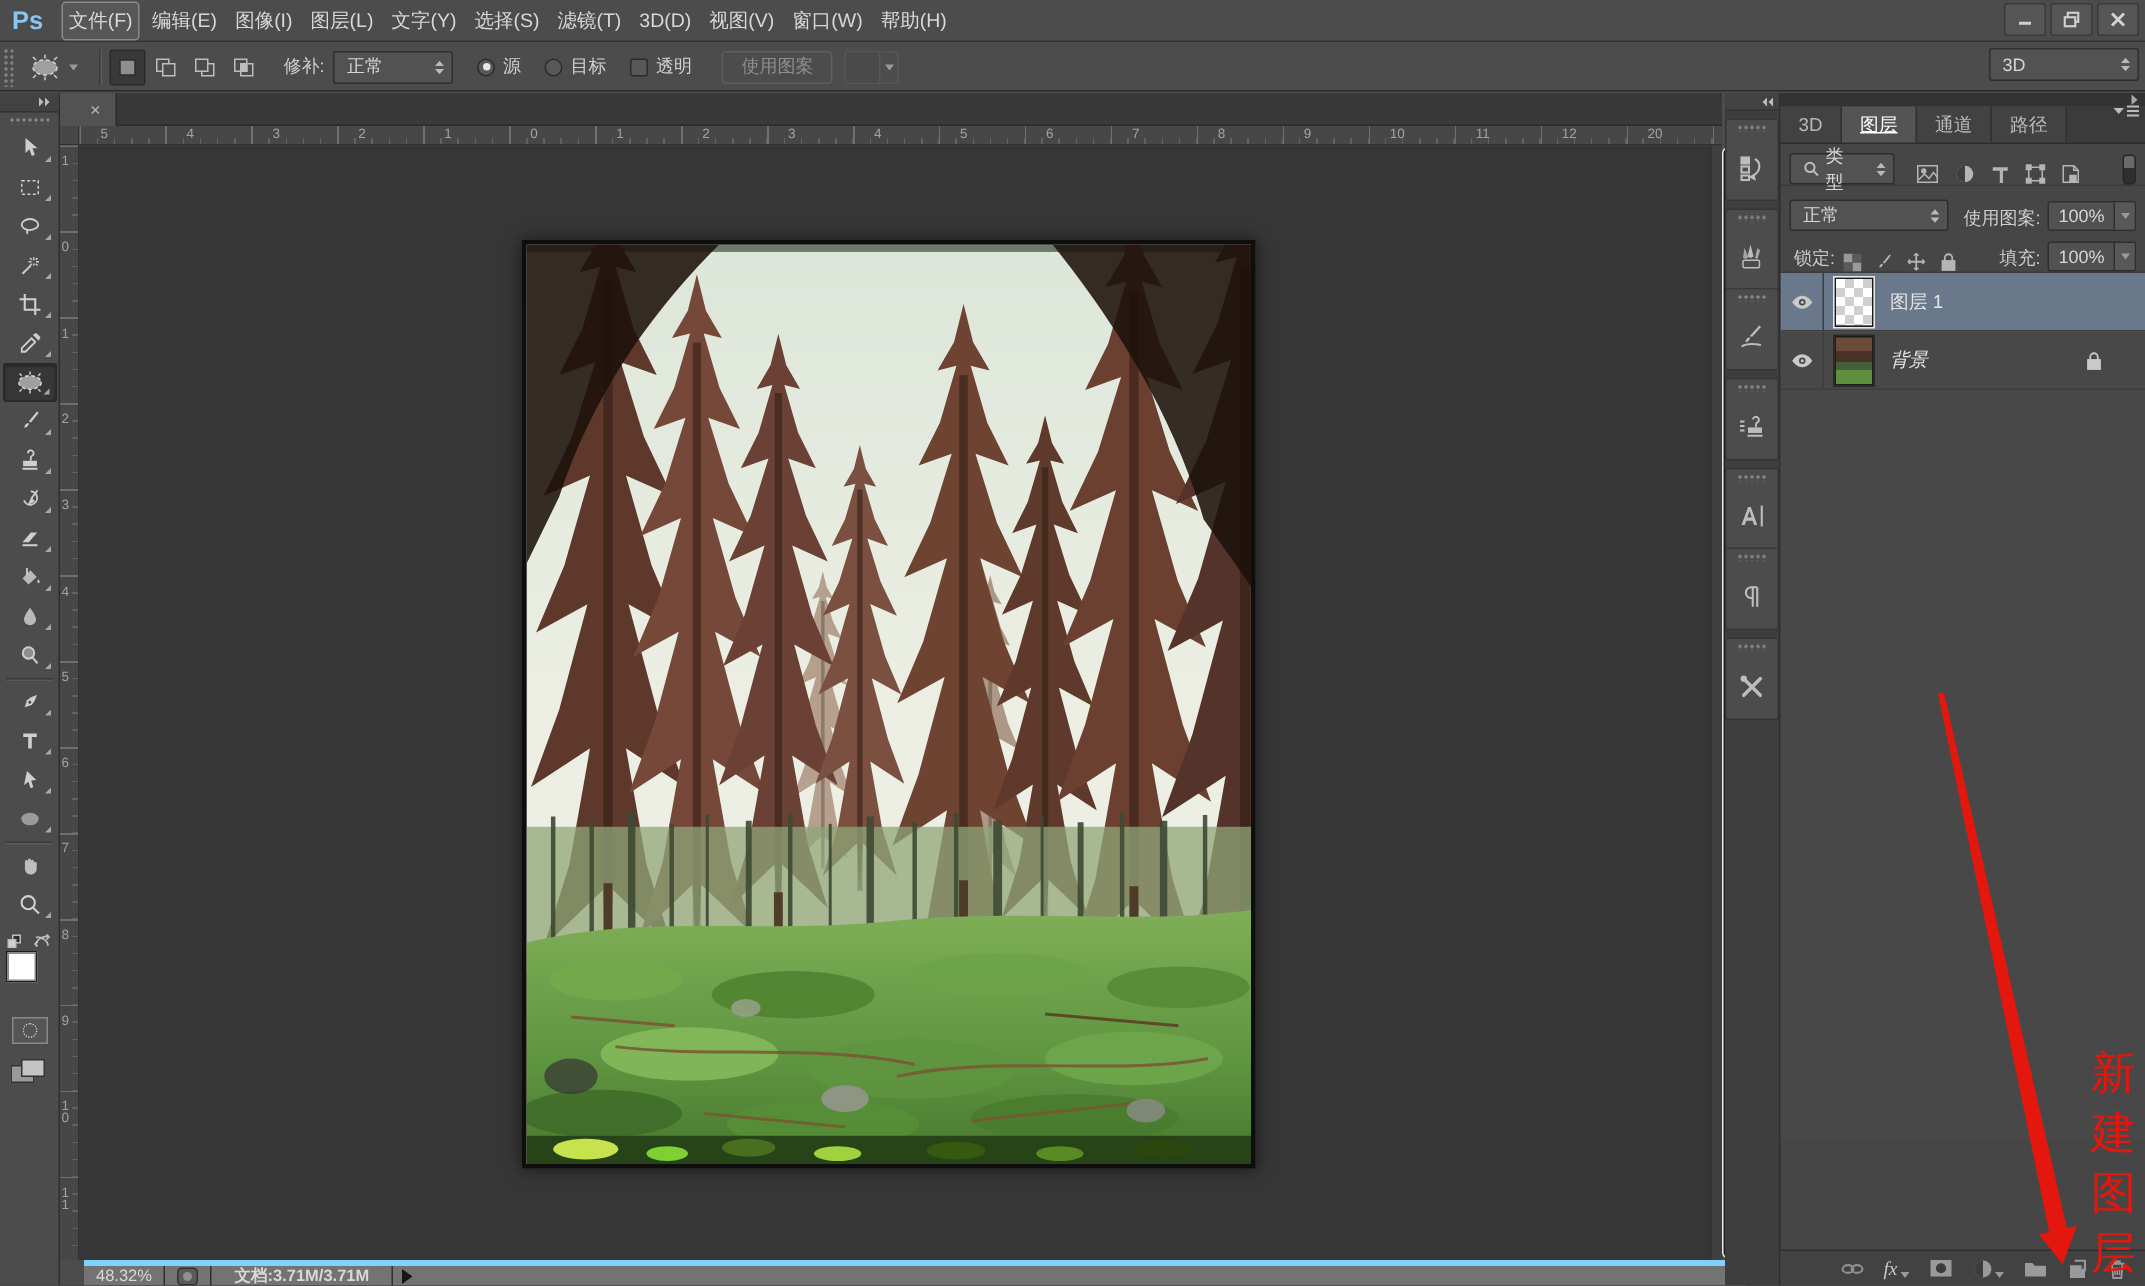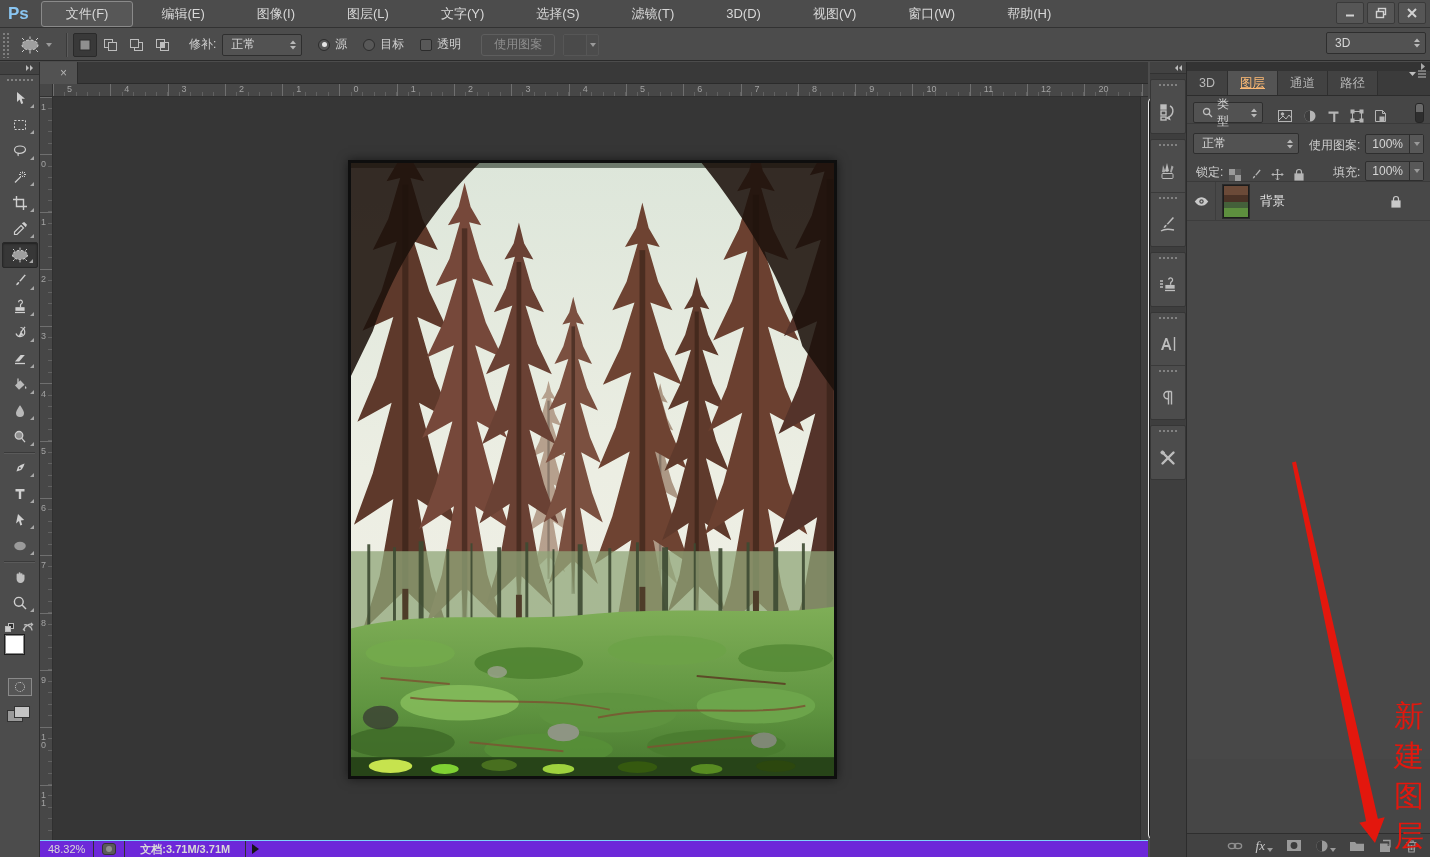--- a/index.html
+++ b/index.html
@@ -6,21 +6,21 @@
   html,body{width:1430px;height:857px;overflow:hidden;background:#4c4c4c;
     font-family:"Liberation Sans","DejaVu Sans",sans-serif;-webkit-font-smoothing:antialiased;}
   .root{position:relative;width:1430px;height:857px;background:#4c4c4c;color:#d6d6d6;}
   svg{display:block;}
 
   
   .menubar{position:absolute;left:0;top:0;width:1430px;height:28px;background:#4c4c4c;
     border-bottom:1px solid #323232;display:flex;align-items:center;}
   .pslogo{font-weight:bold;font-size:17px;color:#8ac6f2;padding:0 10px 0 8px;letter-spacing:0;}
   .menus{display:flex;align-items:center;height:100%;}
-  .menu-item{font-size:13px;color:#d8d8d8;padding:3px 24px;margin:0 2px;cursor:default;white-space:nowrap;}
+  .menu-item{font-size:13px;color:#d8d8d8;padding:3px 4px;margin:0 2px;cursor:default;white-space:nowrap;}
   .menu-item[data-boxed="true"]{border:1px solid #8a8a8a;border-radius:3px;background:#575757;}
   .winbtns{position:absolute;right:4px;top:2px;display:flex;gap:3px;}
   .winbtn{width:28px;height:22px;background:#565656;border:1px solid #3a3a3a;border-radius:2px;
     display:flex;align-items:center;justify-content:center;}
 
   
   .optionsbar{position:absolute;left:0;top:29px;width:1430px;height:32px;background:#4c4c4c;
     border-bottom:1px solid #2b2b2b;display:flex;align-items:center;}
   .grip-v{width:7px;height:26px;margin-left:2px;
     background-image:radial-gradient(#7e7e7e 1px,transparent 1.2px);background-size:4px 4px;}
@@ -92,21 +92,21 @@
   .scrmode .r2{position:absolute;left:7px;top:0;width:16px;height:12px;background:#c4c4c4;border:1px solid #333;}
 
   
   .canvas{position:absolute;left:53px;top:97px;width:1087px;height:743px;background:#363636;overflow:hidden;}
   .canvas-image{position:absolute;left:295px;top:63px;width:489px;height:619px;border:3px solid #0e0e0e;
     box-shadow:0 0 10px rgba(0,0,0,.55);}
   .vscroll{position:absolute;left:1140px;top:97px;width:8px;height:743px;background:#404040;border-left:1px solid #2e2e2e;}
   .vscroll .thumb{position:absolute;left:1px;top:2px;width:6px;height:739px;background:#5b5b5b;border-radius:3px;}
 
   
-  .statusbar{position:absolute;left:40px;top:840px;width:1108px;height:17px;background:#6d28d9;border-top:1px solid #7dd3fc;
+  .statusbar{position:absolute;left:56px;top:840px;width:1108px;height:17px;background:#737373;border-top:4px solid #7dd3fc;
     display:flex;align-items:center;font-size:11px;color:#d8d8d8;}
   .zoombox{padding:0 8px;border-right:1px solid #2f2f2f;height:100%;display:flex;align-items:center;}
   .sbicon{width:14px;height:12px;margin:0 8px;border-radius:3px;background:#5a5a5a;border:1px solid #333;position:relative;}
   .sbicon::after{content:"";position:absolute;left:3px;top:2px;width:6px;height:6px;border-radius:50%;background:#8f8f8f;}
   .docinfo{padding:0 15px;border-left:1px solid #2f2f2f;border-right:1px solid #2f2f2f;height:100%;display:flex;align-items:center;font-weight:bold;}
   .sbarrow{width:0;height:0;margin-left:6px;border-top:5px solid transparent;border-bottom:5px solid transparent;border-left:7px solid #161616;}
 
   
   .iconstrip{position:absolute;left:1150px;top:62px;width:36px;height:795px;background:#3e3e3e;}
   .iconstrip .shead{height:12px;display:flex;align-items:center;justify-content:flex-end;padding-right:3px;background:#424242;border-bottom:1px solid #323232;}
@@ -115,21 +115,21 @@
   .sbox:last-child{border-bottom:none;}
   .sbox .grip-h{width:20px;margin:3px 0 2px;}
   .sbox .icn{flex:1;display:flex;align-items:center;justify-content:center;}
 
   
   .rightpanel{position:absolute;left:1186px;top:62px;width:244px;height:795px;background:#464646;border-left:1px solid #2c2c2c;}
   .panel-minihead{height:9px;background:#333;display:flex;justify-content:flex-end;align-items:center;padding-right:4px;}
   .ptabs{height:25px;background:#3b3b3b;display:flex;align-items:flex-end;border-bottom:1px solid #2c2c2c;position:relative;}
   .ptab{height:24px;padding:0 12px;display:flex;align-items:center;font-size:12.5px;color:#b9b9b9;
     border-right:1px solid #2f2f2f;background:#424242;}
-  .ptab[data-active="true"]{background:#545454;color:#fdba74;text-decoration:underline;}
+  .ptab[data-active="true"]{background:#545454;color:#ffffff;text-decoration:underline;}
   .pmenu{position:absolute;right:4px;top:6px;}
   .prow{display:flex;align-items:flex-end;padding:0 6px;height:28px;}
   .kindrow{border-bottom:1px solid #3a3a3a;}
   .kind-dd{width:70px;height:21px;}
   .kind-dd .mag{margin-right:4px;}
   .ficons{display:flex;gap:10px;margin-left:14px;align-items:center;}
   .ftoggle{margin-left:auto;width:9px;height:20px;border-radius:3px;background:linear-gradient(#6a6a6a 0 45%,#2e2e2e 45% 100%);border:1px solid #262626;}
   .blendrow{height:30px;}
   .blend-dd{width:112px;height:21px;}
   .plabel{font-size:12px;color:#cdcdcd;margin-left:10px;white-space:nowrap;}
@@ -142,21 +142,21 @@
   .layers-list{height:577px;background:#484848;overflow:hidden;}
   .layer-row{height:39px;display:flex;align-items:center;border-bottom:1px solid #3d3d3d;position:relative;}
   .layer-row[data-selected="true"]{background:#69798b;}
   .eyecell{width:29px;height:100%;display:flex;align-items:center;justify-content:center;border-right:1px solid #3d3d3d;}
   .thumb{width:26px;height:33px;margin-left:7px;border:1px solid #1c1c1c;outline:1px solid #e8e8e8;outline-offset:0;}
   .layer-row[data-thumb="checker"] .thumb{background:
       conic-gradient(#cfcfcf 0 25%,#fff 0 50%,#cfcfcf 0 75%,#fff 0) 0 0/12px 12px;}
   .layer-row[data-thumb="forest"] .thumb{outline-color:#2a2a2a;background:
       linear-gradient(#6b4a38 0 30%,#4a3226 30% 52%,#44603a 52% 70%,#5d8f3e 70% 100%);}
   .lname{font-size:12.5px;color:#e2e2e2;margin-left:11px;}
-  .layer-row[data-italic="true"] .lname{}
+  .layer-row[data-italic="true"] .lname{font-style:italic;}
   .locksvg{position:absolute;right:28px;}
   .panel-bottom{position:absolute;left:0;bottom:0;width:100%;height:24px;background:#424242;border-top:1px solid #2e2e2e;
     display:flex;align-items:center;justify-content:flex-end;gap:13px;padding-right:12px;}
   .pbico{display:flex;align-items:center;}
   .fxlabel{font-style:italic;font-size:13px;color:#c9c9c9;font-family:"Liberation Serif","DejaVu Serif",serif;}
 
   
   .anno-arrow{position:absolute;left:1270px;top:450px;width:160px;height:400px;pointer-events:none;z-index:50;}
   .anno-text{position:absolute;left:1394px;top:696px;z-index:51;display:flex;flex-direction:column;}
   .anno-ch{font-size:30px;line-height:40px;color:#e3170d;font-weight:500;text-align:center;}
@@ -824,20 +824,32 @@
       <span class="valbox">
         <span class="vtxt">100%</span>
         <span class="varr">
             <span class="caret-sm"></span>
           </span>
       </span>
     </div>
 
     <div class="layers-list">
 
+        <div class="layer-row" data-selected="true" data-thumb="checker" data-locked="false" data-italic="false" style="--i: 0;">
+          <span class="eyecell">
+            <svg width="15" height="11">
+              <path d="M.8 5.5S3.5 1.2 7.5 1.2s6.7 4.3 6.7 4.3-2.7 4.3-6.7 4.3S.8 5.5.8 5.5z" fill="#c9c9c9"></path>
+              <circle cx="7.5" cy="5.5" r="2.2" fill="#4a4a4a"></circle>
+              <circle cx="7.5" cy="5.5" r="1" fill="#c9c9c9"></circle>
+            </svg>
+          </span>
+          <span class="thumb"></span>
+          <span class="lname">图层 1</span>
+
+        </div>
 
         <div class="layer-row" data-selected="false" data-thumb="forest" data-locked="true" data-italic="true" style="--i: 1;">
           <span class="eyecell">
             <svg width="15" height="11">
               <path d="M.8 5.5S3.5 1.2 7.5 1.2s6.7 4.3 6.7 4.3-2.7 4.3-6.7 4.3S.8 5.5.8 5.5z" fill="#c9c9c9"></path>
               <circle cx="7.5" cy="5.5" r="2.2" fill="#4a4a4a"></circle>
               <circle cx="7.5" cy="5.5" r="1" fill="#c9c9c9"></circle>
             </svg>
           </span>
           <span class="thumb"></span>

